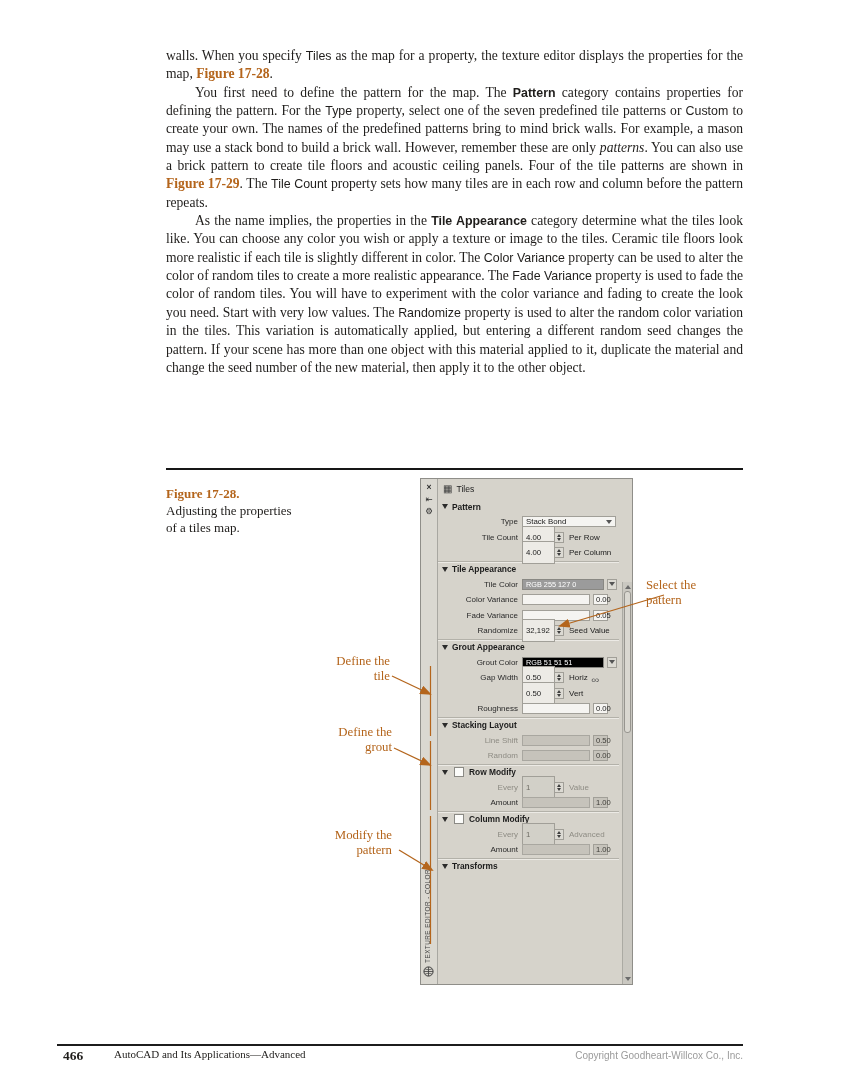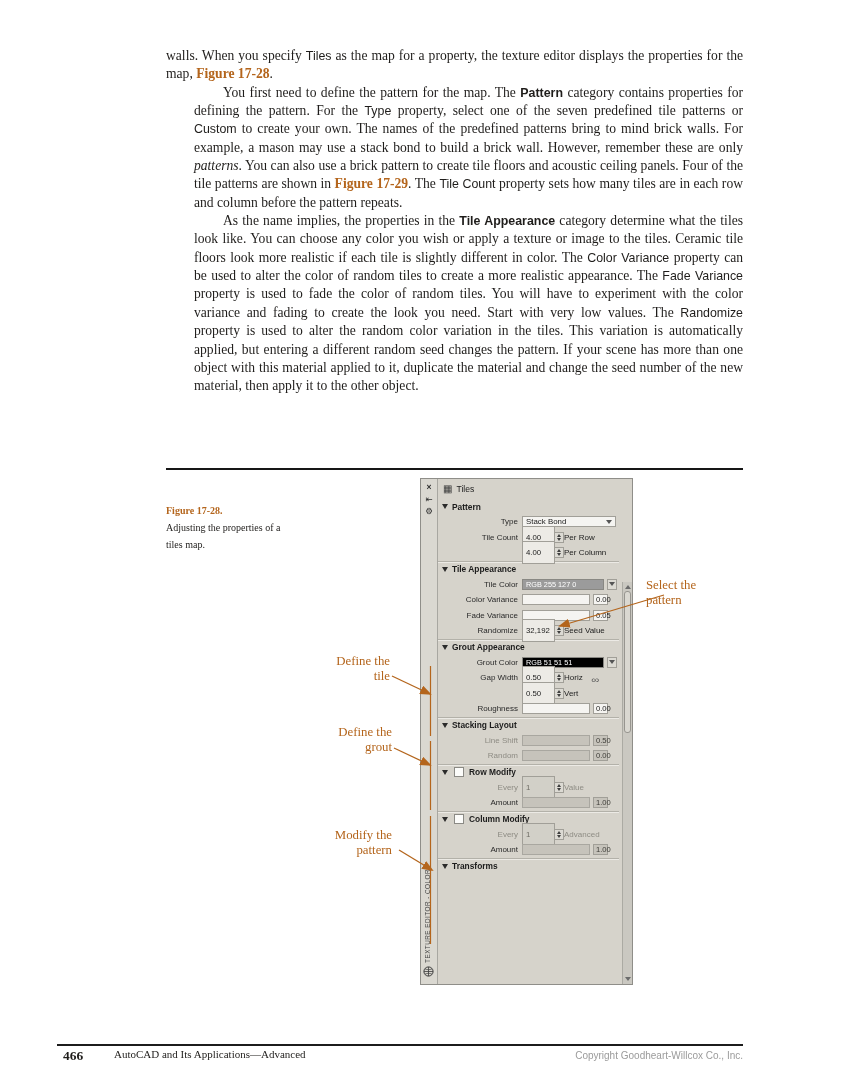--- a/index.html
+++ b/index.html
@@ -3,29 +3,29 @@
 <meta charset="utf-8">
 <style>
   html,body{margin:0;padding:0;background:#fff;}
   .page{position:relative;width:849px;height:1087px;background:#ffffff;overflow:hidden;
         font-family:"Liberation Serif",serif;color:#1f1d1b;}
 
   
   .bodytext{position:absolute;left:166px;top:47px;width:577px;font-size:13.6px;
             line-height:18.35px;text-align:justify;}
   .bodytext p{margin:0;}
-  .bodytext p.ind{text-indent:29px;margin-left:28px;}
+  .bodytext p.ind{text-indent:29px;}
   .seg-sans{font-family:"Liberation Sans",sans-serif;font-size:12.4px;}
   .seg-sansb{font-family:"Liberation Sans",sans-serif;font-size:12.4px;font-weight:bold;}
   .seg-ref{font-weight:bold;color:#b4651c;}
   .seg-i{font-style:italic;}
 
   
   .figrule{position:absolute;left:166px;top:468px;width:577px;height:2px;background:#161616;}
-  .figcap{position:absolute;left:166px;top:502px;width:132px;font-size:10px;line-height:17px;}
+  .figcap{position:absolute;left:166px;top:485px;width:132px;font-size:13px;line-height:17px;}
   .figcap .flab{color:#b4651c;font-weight:bold;}
 
   
   .panel{position:absolute;left:420px;top:478px;width:213px;height:507px;background:#d6d3cb;
          border:1px solid #8f8e89;box-sizing:border-box;display:flex;
          font-family:"Liberation Sans",sans-serif;}
   .strip{width:16px;flex:none;position:relative;background:#dad8d1;border-right:1px solid #a8a7a1;}
   .strip-icons{display:flex;flex-direction:column;align-items:center;padding-top:3px;gap:2px;
                font-size:8.5px;color:#2f2f2f;line-height:10px;}
   .strip-icons span{cursor:default;}
@@ -80,21 +80,21 @@
   .spinval{width:33px;height:23px;box-sizing:border-box;border:1px solid #a19f98;background:#edebe6;
            display:flex;align-items:center;padding-left:3px;font-size:7.8px;}
   .spinval.dis{background:#d2d0c8;color:#6f6d66;}
   .spinbtn{width:9px;height:11px;box-sizing:border-box;border:1px solid #a19f98;border-left:none;
            background:#dcdad3;display:flex;flex-direction:column;align-items:center;
            justify-content:center;gap:1px;}
   .su{width:0;height:0;border-left:2.5px solid transparent;border-right:2.5px solid transparent;
       border-bottom:3px solid #3e3e3e;}
   .sd{width:0;height:0;border-left:2.5px solid transparent;border-right:2.5px solid transparent;
       border-top:3px solid #3e3e3e;}
-  .sfx{}
+  .sfx{margin-left:5px;}
   .swatch{width:82px;height:11px;box-sizing:border-box;border:1px solid #898883;color:#fff;
           font-size:7.3px;display:flex;align-items:center;padding-left:3px;}
   .ddbtn{width:10px;height:11px;box-sizing:border-box;border:1px solid #a19f98;background:#dcdad3;
          margin-left:3px;display:flex;align-items:center;justify-content:center;}
   .bar{width:68px;height:11px;box-sizing:border-box;border:1px solid #a19f98;background:#f5f4f1;}
   .bar.dis{background:#c6c3bb;border-color:#a9a7a0;}
   .fill{height:100%;width:17%;background:#a5a29a;}
   .valbox{width:15px;height:11px;box-sizing:border-box;border:1px solid #a19f98;background:#f5f4f1;
           margin-left:3px;display:flex;align-items:center;padding-left:2px;font-size:7.6px;}
   .valbox.dis{background:#c6c3bb;color:#3c3b36;}

